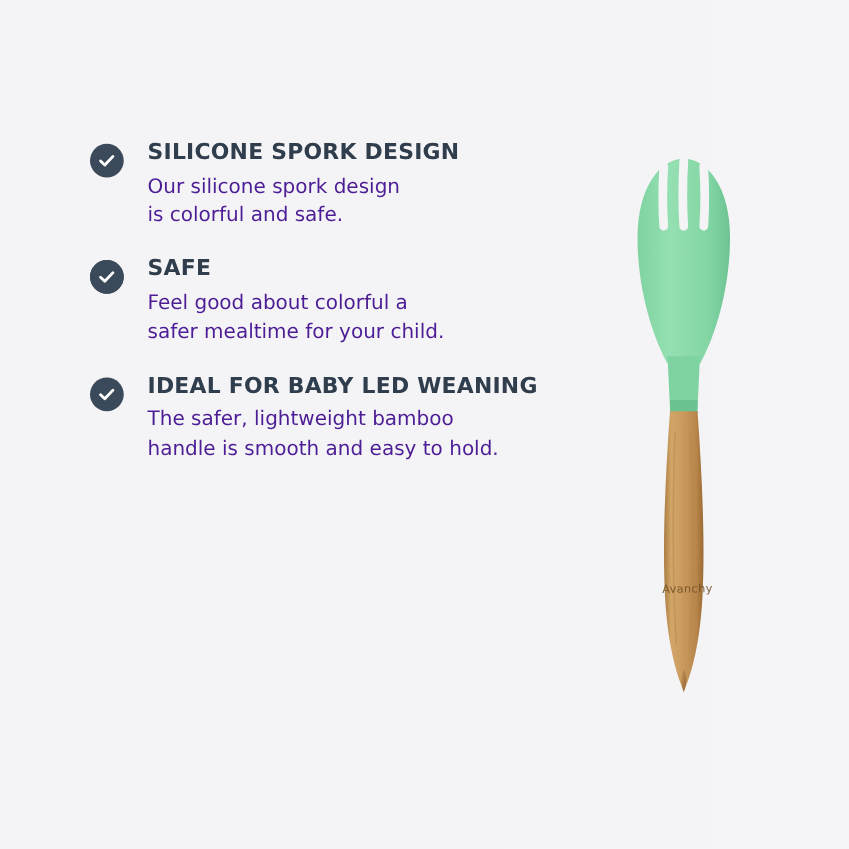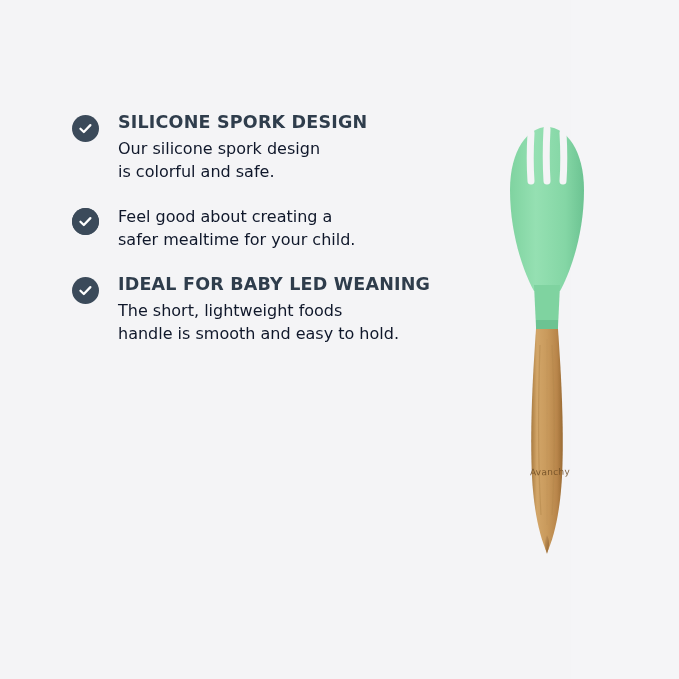--- a/index.html
+++ b/index.html
@@ -59,21 +59,21 @@
     letter-spacing: 0.2px;
     color: #2f3d4c;
     line-height: 1.25;
     margin: 0 0 3px 0;
     text-transform: uppercase;
   }
   .feature-desc {
     font-family: "DejaVu Sans", sans-serif;
     font-size: 16px;
     font-weight: normal;
-    color: #0f172a;
+    color: #4c1d95;
     line-height: 1.45;
     margin: 0;
     white-space: pre-line;
   }
 
   
   .product {
     position: absolute;
     left: 452px;
     top: 95px;
@@ -124,32 +124,33 @@
         </svg>
       </span>
     </div>
 
     <div class="feature">
       <span class="check-badge">
         <svg viewBox="0 0 16 16" aria-hidden="true">
           <path d="M2.6 8.3 L6.2 11.8 L13.2 4.4" fill="none" stroke="#ffffff" stroke-width="2.4" stroke-linecap="round" stroke-linejoin="round"></path>
         </svg>
       </span>
-      <p class="feature-desc">Feel good about creating a
+      <p class="feature-title">SAFE</p>
+      <p class="feature-desc">Feel good about colorful a
 safer mealtime for your child.</p>
     </div>
 
     <div class="feature">
       <span class="check-badge">
         <svg viewBox="0 0 16 16" aria-hidden="true">
           <path d="M2.6 8.3 L6.2 11.8 L13.2 4.4" fill="none" stroke="#ffffff" stroke-width="2.4" stroke-linecap="round" stroke-linejoin="round"></path>
         </svg>
       </span>
       <p class="feature-title">IDEAL FOR BABY LED WEANING</p>
-      <p class="feature-desc">The short, lightweight foods
+      <p class="feature-desc">The safer, lightweight bamboo
 handle is smooth and easy to hold.</p>
     </div>
 
   </div>
 
   <div class="product">
     <svg viewBox="0 0 190 480" aria-hidden="true">
       <defs>
         <linearGradient id="siliconeGrad" x1="0" y1="0" x2="1" y2="0">
           <stop offset="0%" stop-color="#7fd3a0"></stop>

